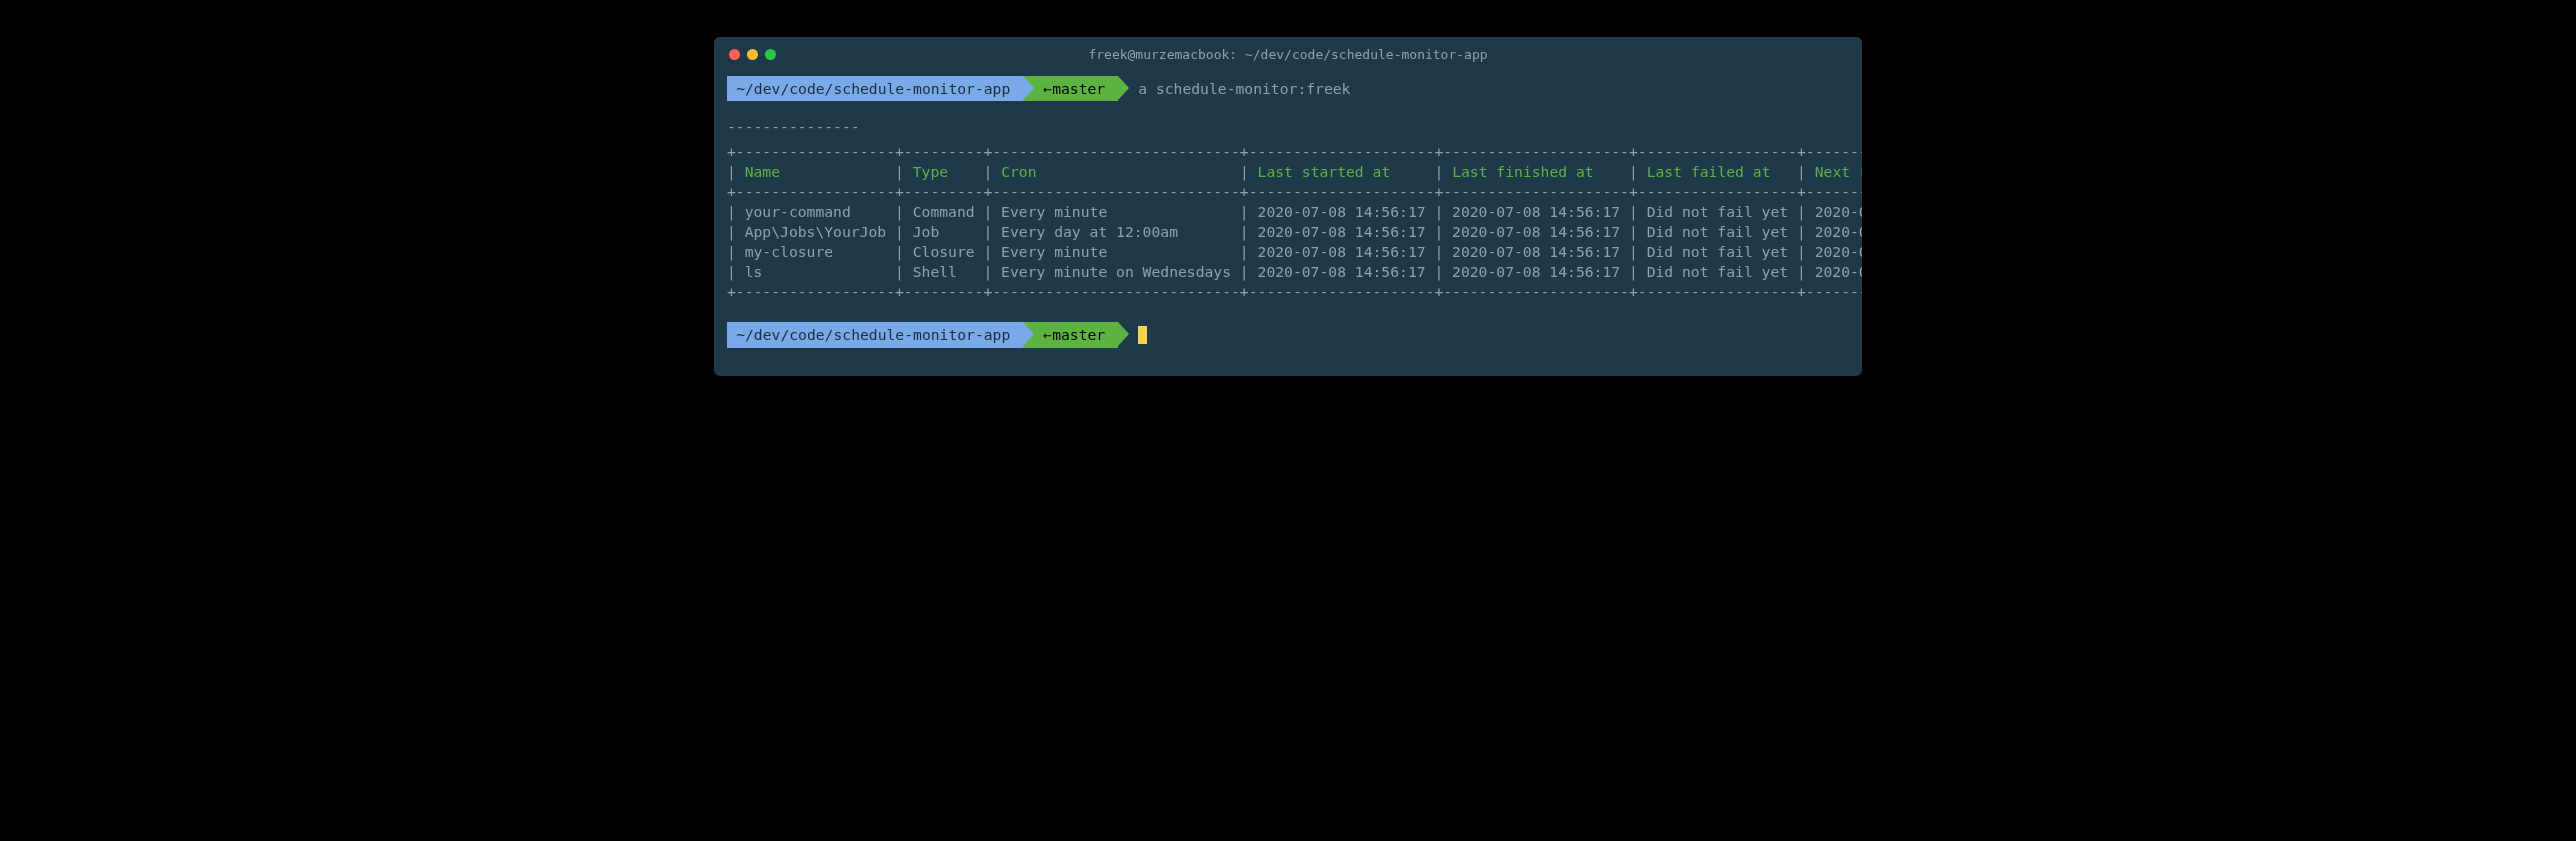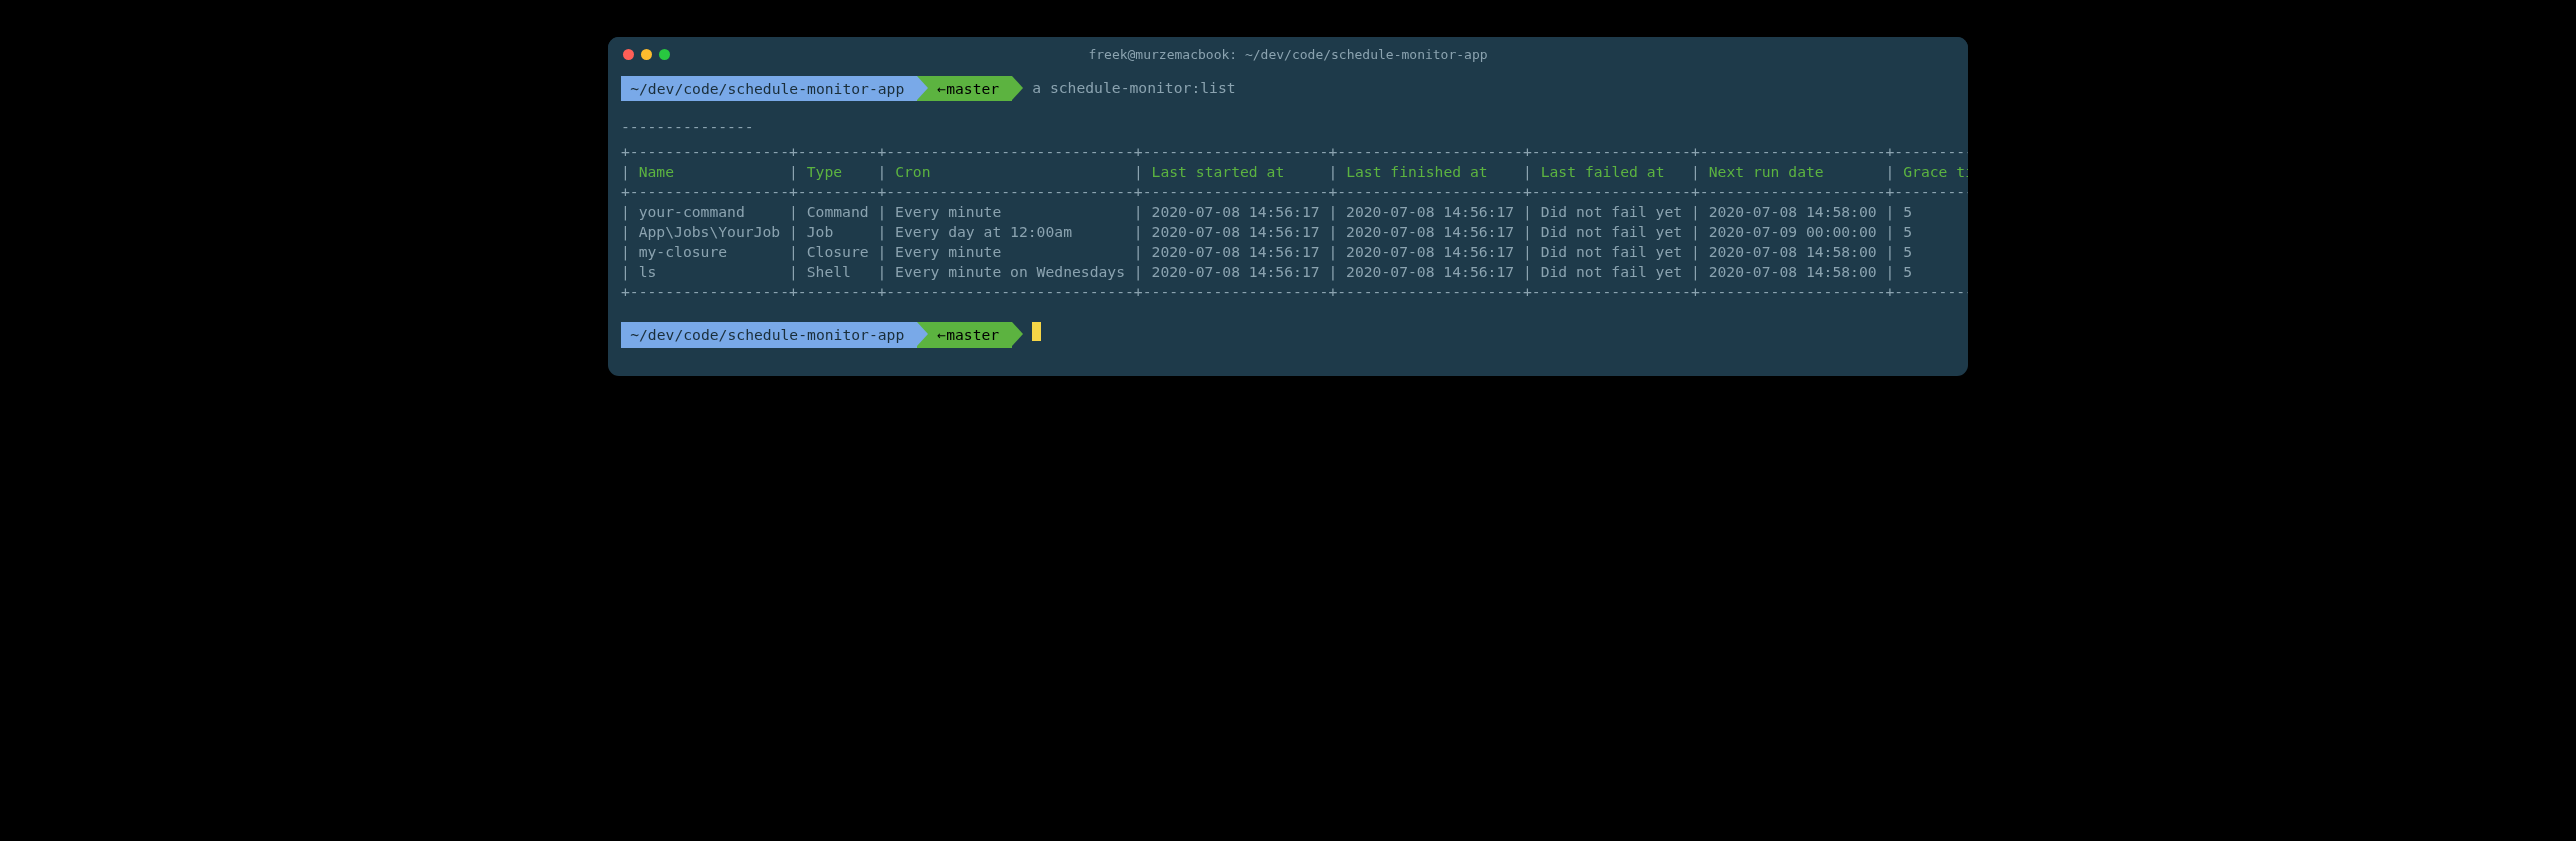--- a/index.html
+++ b/index.html
@@ -12,22 +12,22 @@
       background: #000;
       font-family: "SF Mono", "Menlo", "Monaco", "Consolas", monospace;
       font-size: 14.7px;
       display: flex;
       justify-content: center;
       padding: 37px 18.4px;
     }
     
     .terminal-window {
       background: #1e3a4a;
-      border-radius: 11px;
-      width: 1360px;
+      border-radius: 6px;
+      width: 1148px;
       overflow: hidden;
       box-shadow: 0 18.4px 55px rgba(0,0,0,0.5);
     }
     
     .titlebar {
       background: #1e3a4a;
       height: 35px;
       display: flex;
       align-items: center;
       padding: 0 14.7px;
@@ -56,21 +56,21 @@
       color: #8ba3b0;
       font-size: 13px;
     }
     
     .terminal-body {
       padding: 3.7px 13px 27.6px 13px;
     }
     
     .prompt-line {
       display: flex;
-      align-items: flex-start;
+      align-items: center;
       margin-bottom: 16.5px;
       line-height: 24px;
     }
     
     .prompt-path {
       background: #79a9e8;
       color: #1a2e3a;
       padding: 0.9px 13px 0.9px 9.2px;
       position: relative;
       font-weight: 500;
@@ -168,21 +168,21 @@
       <div class="traffic-light tl-max"></div>
     </div>
     <div class="window-title">freek@murzemacbook: ~/dev/code/schedule-monitor-app</div>
   </div>
 
   <div class="terminal-body">
 
     <div class="prompt-line">
       <span class="prompt-path">~/dev/code/schedule-monitor-app</span>
       <span class="prompt-branch">←master</span>
-      <span class="prompt-command">a schedule-monitor:list</span>
+      <span class="prompt-command">a schedule-monitor:freek</span>
     </div>
 
     <div class="section-underline">---------------</div>
 
     <div class="table-container" id="table-output"><div class="table-border">+------------------+---------+----------------------------+---------------------+---------------------+------------------+---------------------+------------+</div><div class="table-header"><span class="pipe">| </span>Name            <span class="pipe"> | </span>Type   <span class="pipe"> | </span>Cron                      <span class="pipe"> | </span>Last started at    <span class="pipe"> | </span>Last finished at   <span class="pipe"> | </span>Last failed at  <span class="pipe"> | </span>Next run date      <span class="pipe"> | </span>Grace time</div><div class="table-border">+------------------+---------+----------------------------+---------------------+---------------------+------------------+---------------------+------------+</div><div class="table-row">| your-command     | Command | Every minute               | 2020-07-08 14:56:17 | 2020-07-08 14:56:17 | Did not fail yet | 2020-07-08 14:58:00 | 5          |</div><div class="table-row">| App\Jobs\YourJob | Job     | Every day at 12:00am       | 2020-07-08 14:56:17 | 2020-07-08 14:56:17 | Did not fail yet | 2020-07-09 00:00:00 | 5          |</div><div class="table-row">| my-closure       | Closure | Every minute               | 2020-07-08 14:56:17 | 2020-07-08 14:56:17 | Did not fail yet | 2020-07-08 14:58:00 | 5          |</div><div class="table-row">| ls               | Shell   | Every minute on Wednesdays | 2020-07-08 14:56:17 | 2020-07-08 14:56:17 | Did not fail yet | 2020-07-08 14:58:00 | 5          |</div><div class="table-border">+------------------+---------+----------------------------+---------------------+---------------------+------------------+---------------------+------------+</div></div>
 
     <div class="prompt-line" style="margin-bottom:0;">
       <span class="prompt-path">~/dev/code/schedule-monitor-app</span>
       <span class="prompt-branch">←master</span>
       <span class="cursor-block"></span>

